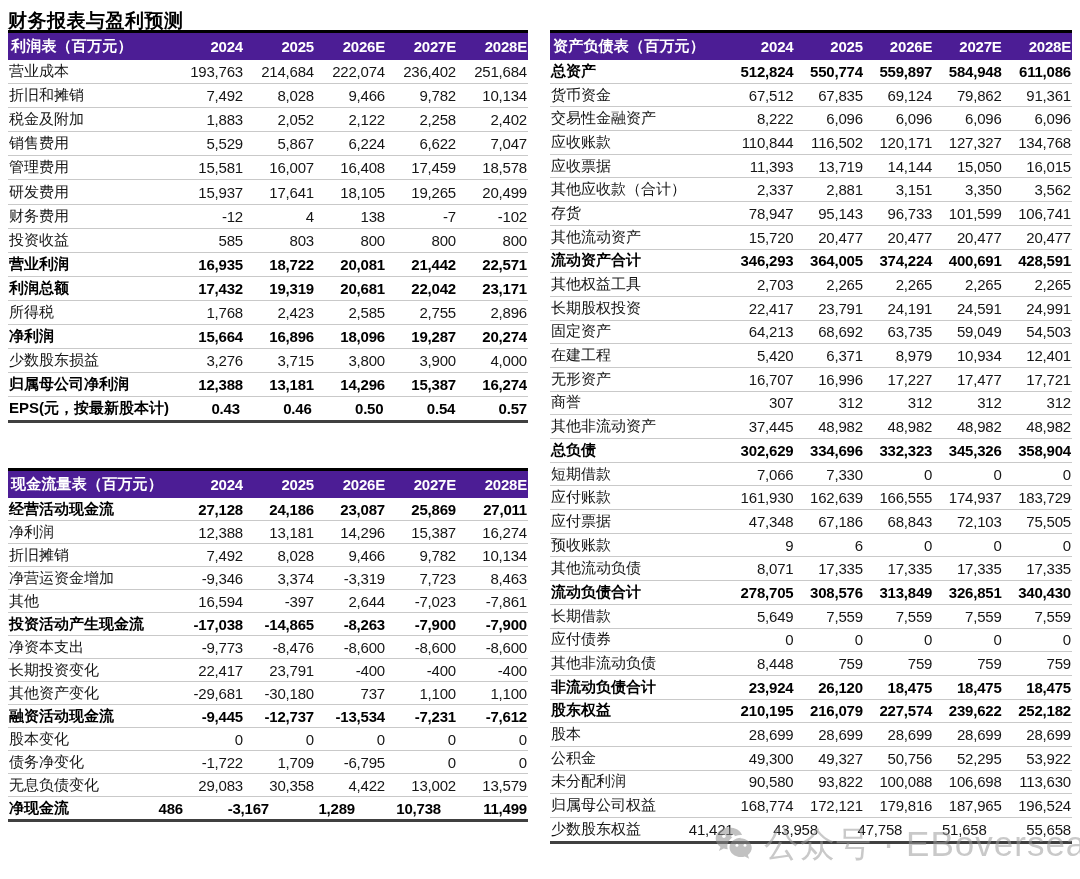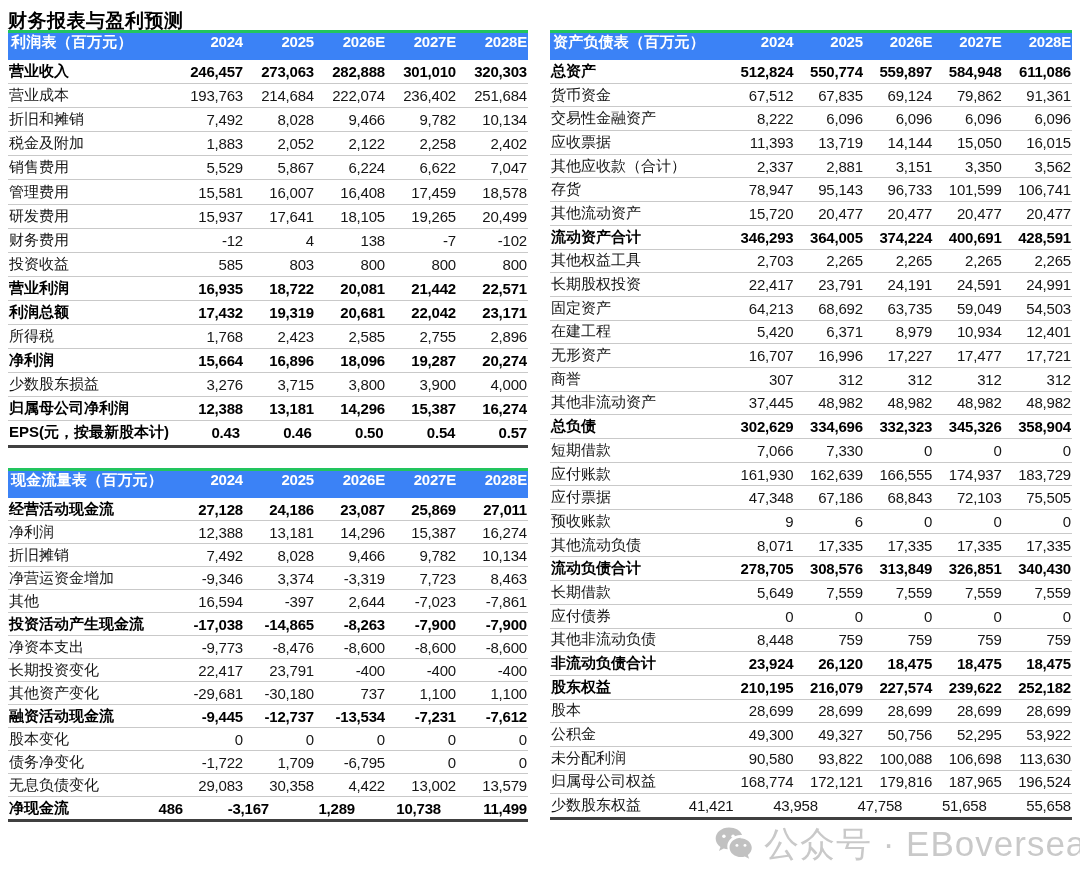--- a/index.html
+++ b/index.html
@@ -11,22 +11,22 @@
   .page-title{
     position:absolute;left:8px;top:8px;
     font-size:19px;font-weight:bold;color:#000;letter-spacing:0.5px;
   }
   .fin-table{position:absolute;}
   #tbl-income {left:8px;  top:30px;  width:520px;}
   #tbl-cash   {left:8px;  top:468px; width:520px;}
   #tbl-balance{left:550px;top:30px;  width:522px;}
 
   .thead{
-    display:flex;
-    background:#3b82f6;border-top:3px solid #22c55e;
+    display:flex;align-items:center;
+    background:#4c1d95;border-top:3px solid #000000;
     color:#fff;font-weight:bold;height:27px;font-size:15px;
   }
   .thead .lbl{flex:1;padding-left:3px;letter-spacing:0.2px;}
   .col{text-align:right;padding-right:1px;letter-spacing:-0.2px;}
   #tbl-income .col,#tbl-cash .col{width:70px;}
   #tbl-balance .col{width:68.4px;}
 
   .row{
     display:flex;align-items:center;
     border-bottom:1px solid #C9C9C9;
@@ -57,28 +57,20 @@
 
 <div id="tbl-income" class="fin-table">
     <div class="thead">
       <div class="lbl">利润表（百万元）</div>
       <div class="col">2024</div>
       <div class="col">2025</div>
       <div class="col">2026E</div>
       <div class="col">2027E</div>
       <div class="col">2028E</div>
     </div>
-    <div class="row bold">
-      <div class="lbl">营业收入</div>
-      <div class="col">246,457</div>
-      <div class="col">273,063</div>
-      <div class="col">282,888</div>
-      <div class="col">301,010</div>
-      <div class="col">320,303</div>
-    </div>
     <div class="row">
       <div class="lbl">营业成本</div>
       <div class="col">193,763</div>
       <div class="col">214,684</div>
       <div class="col">222,074</div>
       <div class="col">236,402</div>
       <div class="col">251,684</div>
     </div>
     <div class="row">
       <div class="lbl">折旧和摊销</div>
@@ -342,20 +334,28 @@
       <div class="col">79,862</div>
       <div class="col">91,361</div>
     </div>
     <div class="row">
       <div class="lbl">交易性金融资产</div>
       <div class="col">8,222</div>
       <div class="col">6,096</div>
       <div class="col">6,096</div>
       <div class="col">6,096</div>
       <div class="col">6,096</div>
+    </div>
+    <div class="row">
+      <div class="lbl">应收账款</div>
+      <div class="col">110,844</div>
+      <div class="col">116,502</div>
+      <div class="col">120,171</div>
+      <div class="col">127,327</div>
+      <div class="col">134,768</div>
     </div>
     <div class="row">
       <div class="lbl">应收票据</div>
       <div class="col">11,393</div>
       <div class="col">13,719</div>
       <div class="col">14,144</div>
       <div class="col">15,050</div>
       <div class="col">16,015</div>
     </div>
     <div class="row">

